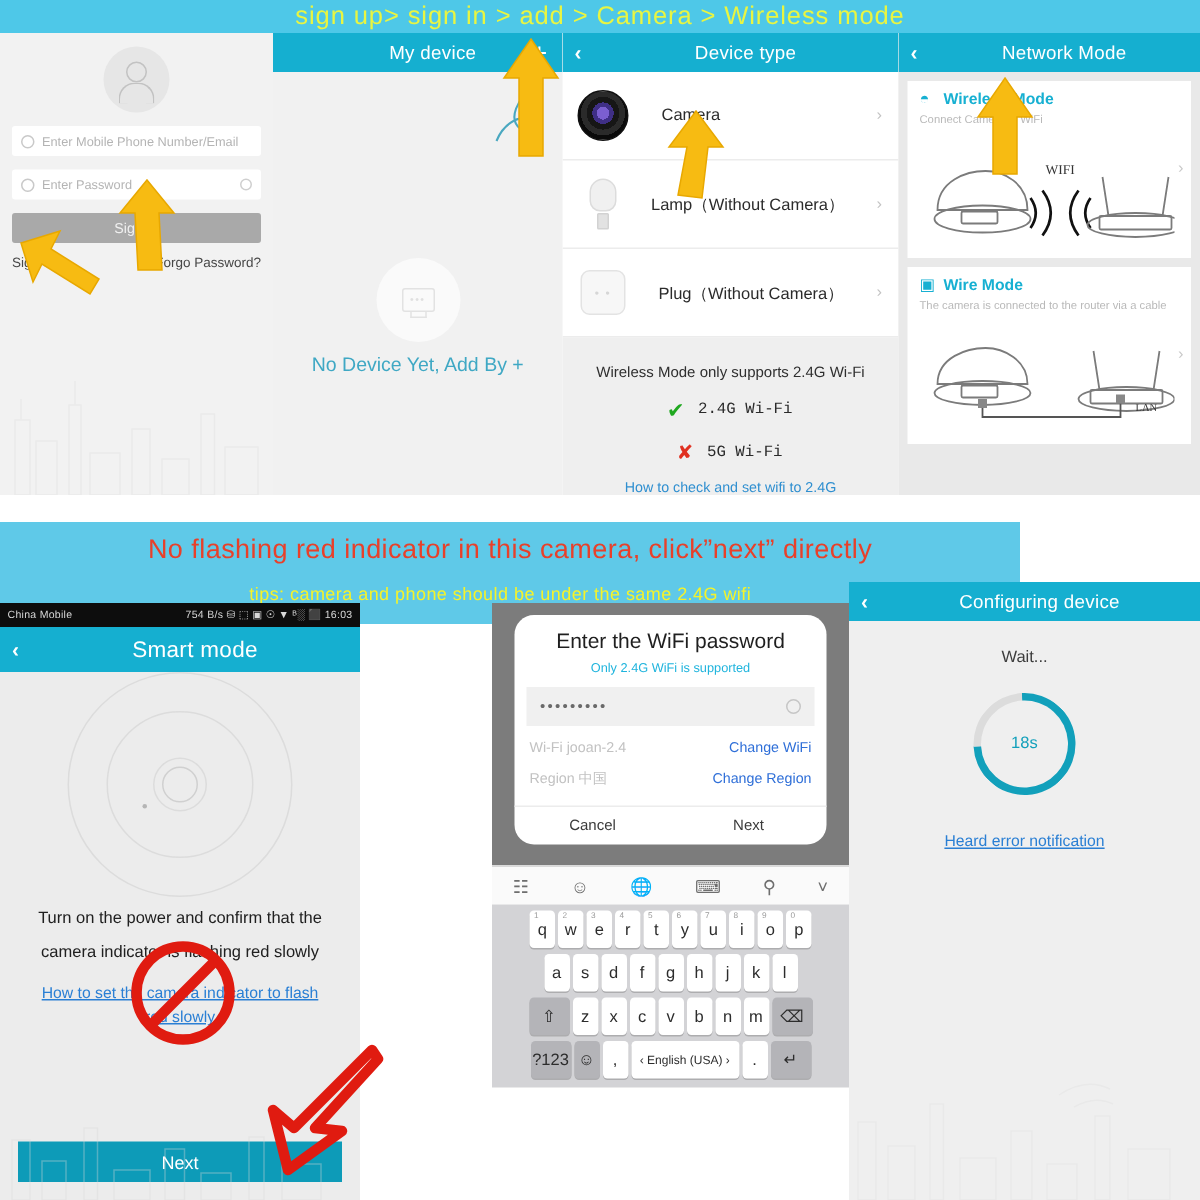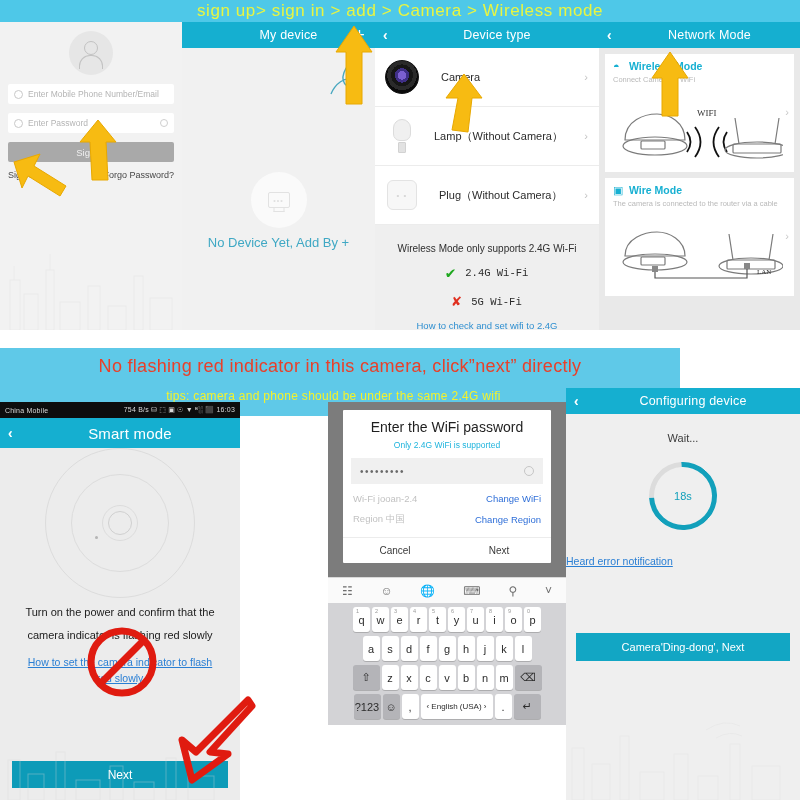--- a/index.html
+++ b/index.html
@@ -120,21 +120,21 @@
                   padding:6px 8px 0; }
   #p-smart .lnk { text-align:center; font-size:10.5px; color:#2a7fd4;
                   text-decoration:underline; line-height:16px; padding:10px 14px 0; }
   #p-smart .nextbtn { position:absolute; left:12px; right:12px; bottom:12px; height:27px;
                       background:#0d9bb8; color:#fff; font-size:12px;
                       display:flex; align-items:center; justify-content:center; }
 
   
   #p-wifi { left:328px; top:402px; width:238px; height:398px; background:#fff; }
   #p-wifi .dim { background:#7c7c7c; padding:8px 15px 14px; }
-  #p-wifi .dlg { background:#fff; border-radius:1px; padding:9px 0 0; }
+  #p-wifi .dlg { background:#fff; border-radius:13px; padding:9px 0 0; }
   #p-wifi .dlg h3 { text-align:center; font-size:14px; color:#1f1f1f; font-weight:normal; }
   #p-wifi .dlg .sub { text-align:center; font-size:8.5px; color:#1fb4dd; margin-top:5px; }
   #p-wifi .dlg .pw { margin:8px 8px 0; height:26px; background:#f0f0f0;
                      display:flex; align-items:center; padding:0 9px; }
   #p-wifi .dlg .pw .dots { flex:1; font-size:10px; color:#6a6a6a; letter-spacing:1.5px; }
   #p-wifi .dlg .pw .eye { width:10px; height:10px; border-radius:50%; border:1px solid #c6c6c6; }
   #p-wifi .dlg .rw { display:flex; justify-content:space-between; align-items:center;
                      padding:9px 10px 0; font-size:9.5px; }
   #p-wifi .dlg .rw .k { color:#c2c2c2; }
   #p-wifi .dlg .rw .a { color:#2f6fd8; }
@@ -158,21 +158,21 @@
   #p-wifi .key.gray { background:#b4b4b8; }
 
   
   #p-conf { left:566px; top:388px; width:234px; height:412px; background:#efefef; }
   #p-conf .wait { text-align:center; font-size:11px; color:#3c3c3c; padding-top:18px; }
   #p-conf .spin { width:68px; height:68px; margin:18px auto 0; border-radius:50%;
                   border:5px solid #dcdcdc; border-top-color:#12a0bb; border-right-color:#12a0bb;
                   border-bottom-color:#12a0bb; transform:rotate(42deg);
                   display:flex; align-items:center; justify-content:center; }
   #p-conf .spin span { transform:rotate(-42deg); font-size:11px; color:#12a0bb; }
-  #p-conf .lnk { margin-top:25px; font-size:10.5px; color:#2a7fd4;
+  #p-conf .lnk { text-align:center; margin-top:25px; font-size:10.5px; color:#2a7fd4;
                  text-decoration:underline; }
   #p-conf .btn { position:absolute; left:10px; right:10px; top:245px; height:28px;
                  background:#12a6c4; color:#fff; font-size:11px;
                  display:flex; align-items:center; justify-content:center; }
 
   .arrow { position:absolute; pointer-events:none; }
 </style>
 </head>
 <body>
 
@@ -445,23 +445,20 @@
   <div class="panel" id="p-conf">
     <div class="appbar">
       <span class="back">‹</span>
       <span>Configuring device</span>
     </div>
     <div class="wait">Wait...</div>
     <div class="spin">
       <span>18s</span>
     </div>
     <div class="lnk">Heard error notification</div>
-    <div class="btn">
-      <span>Camera'Ding-dong', Next</span>
-    </div>
     <svg class="skyline" style="height:110px" viewBox="0 0 234 110">
       <g stroke="#dedede" fill="none" stroke-width="1">
         <rect x="6" y="58" width="12" height="52"></rect>
           <rect x="26" y="74" width="18" height="36"></rect>
         <rect x="54" y="46" width="9" height="64"></rect>
           <rect x="74" y="82" width="24" height="28"></rect>
         <rect x="108" y="64" width="14" height="46"></rect>
           <rect x="132" y="86" width="20" height="24"></rect>
         <rect x="164" y="54" width="10" height="56"></rect>
           <rect x="186" y="76" width="28" height="34"></rect>

